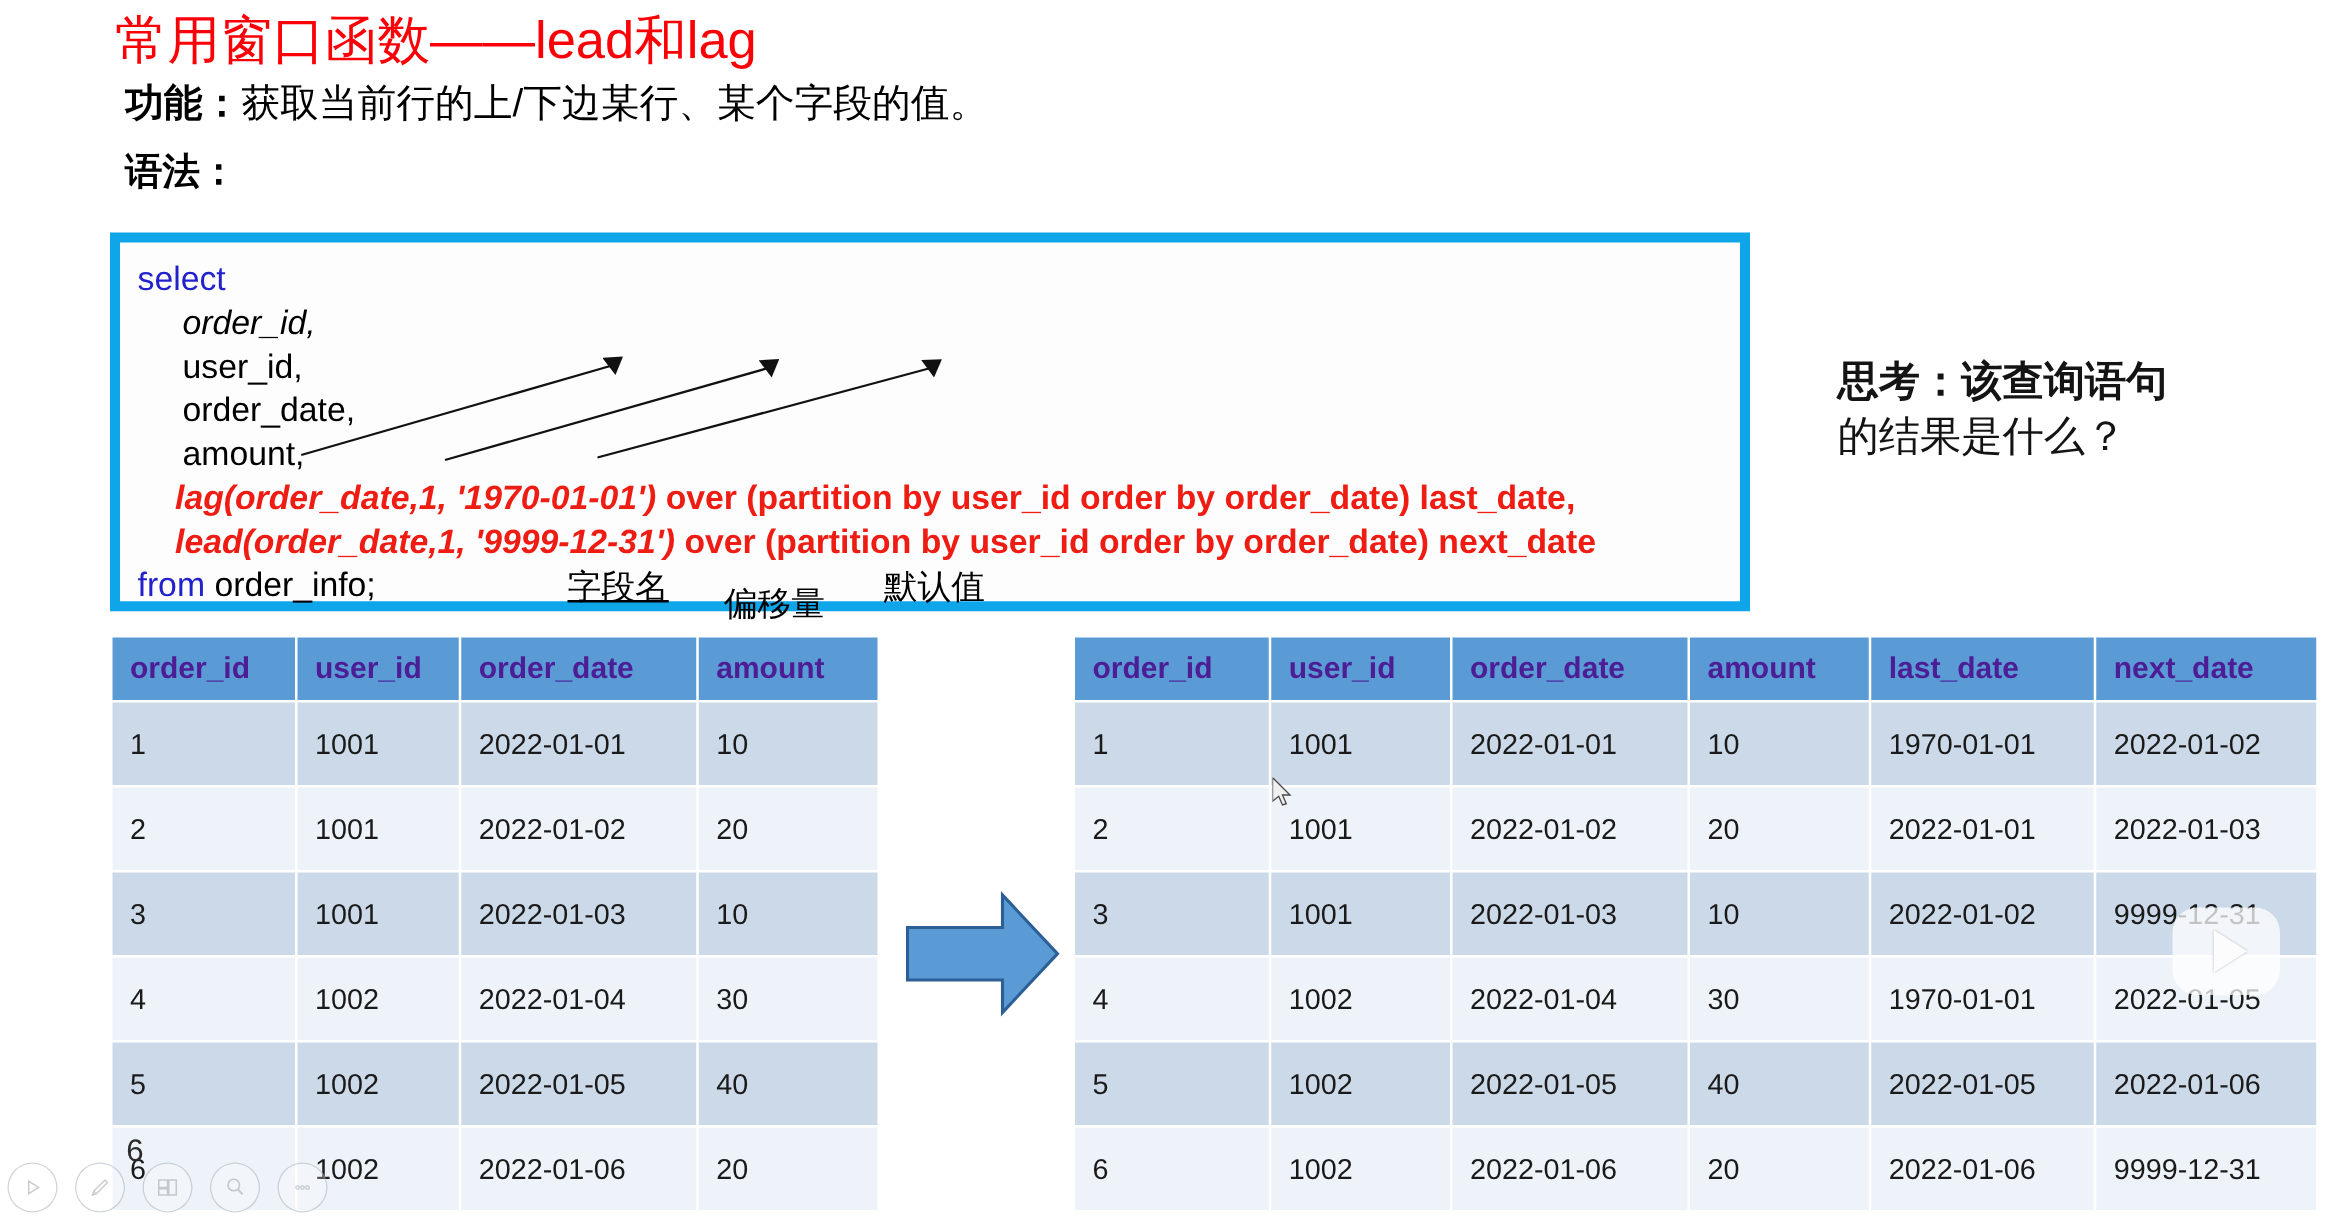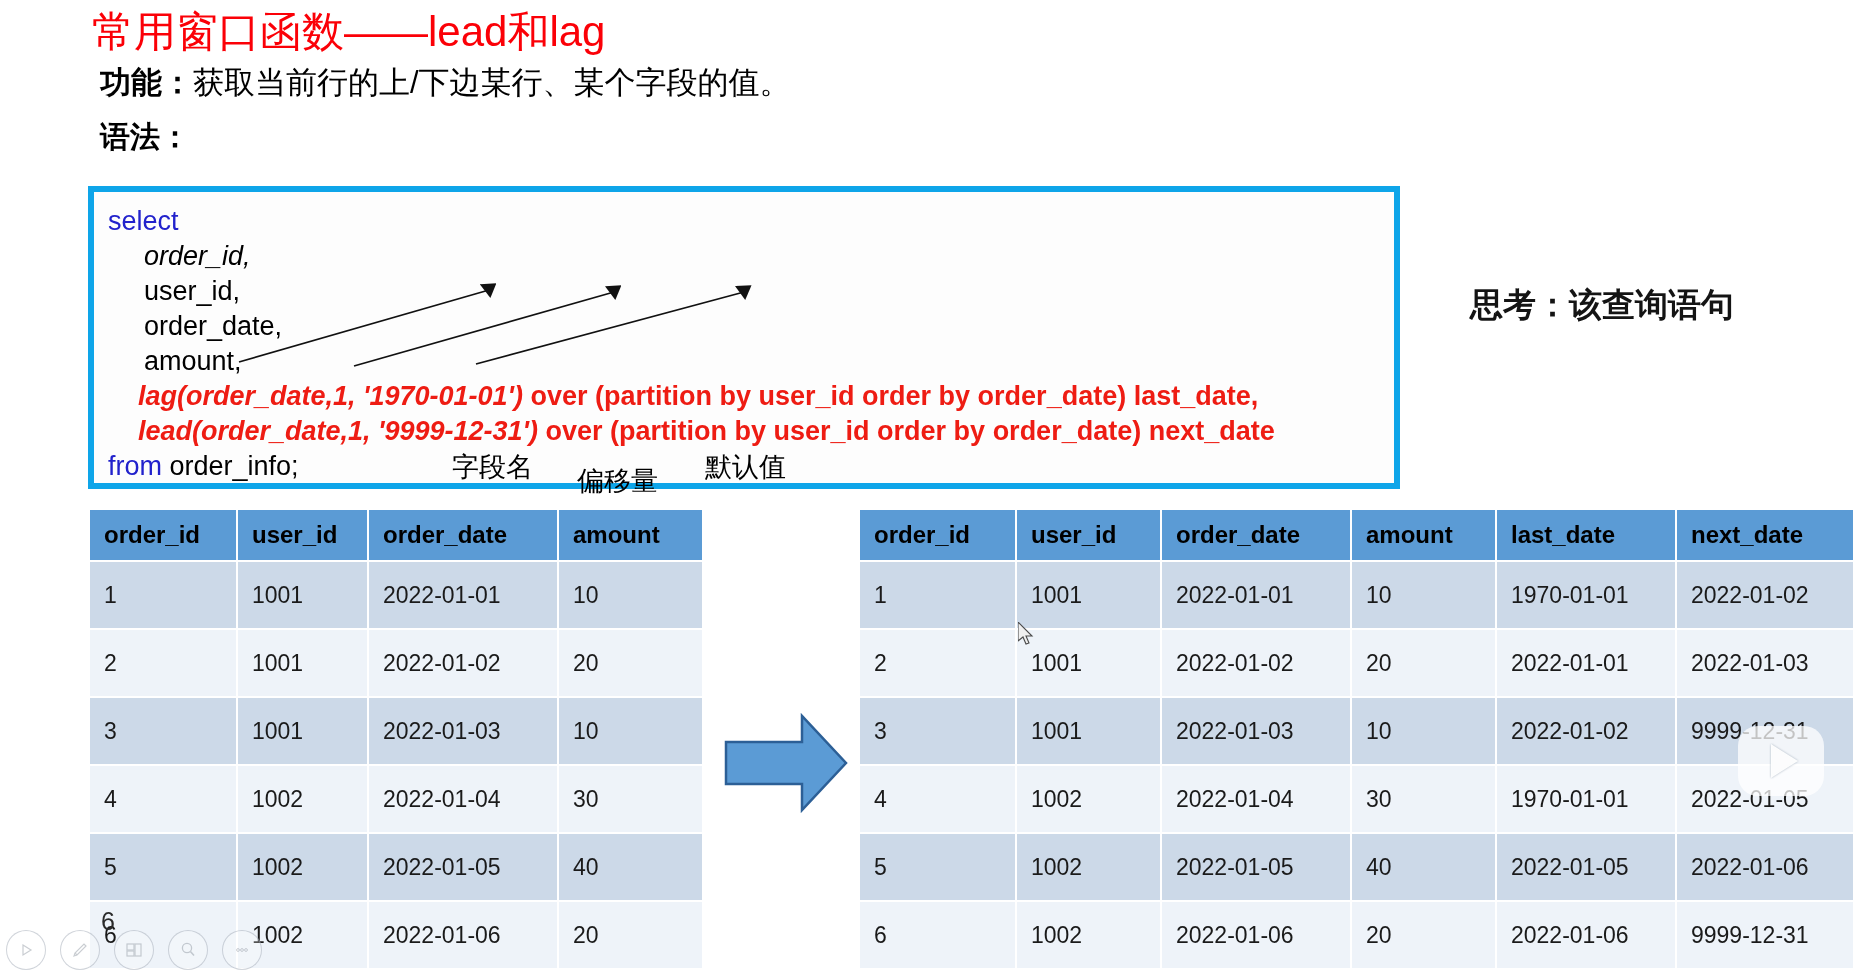--- a/index.html
+++ b/index.html
@@ -49,21 +49,21 @@
   }
 
   
   #sql-box {
     position: absolute;
     left: 88px;
     top: 186px;
     width: 1312px;
     height: 303px;
     background: #fdfdfd;
-    border: 6px solid #0ea5e9;
+    border: 8px solid #0ea5e9;
     box-sizing: border-box;
   }
   #sql-code {
     position: absolute;
     left: 14px;
     top: 12px;
     font-size: 27px;
     line-height: 35px;
     white-space: pre;
   }
@@ -76,21 +76,21 @@
   }
   .sql-red .plain { font-style: normal; }
 
   
   .anno-label {
     position: absolute;
     font-size: 27px;
     white-space: nowrap;
     color: #000;
   }
-  #anno-field    { left: 358px; top: 257px; }
+  #anno-field    { left: 358px; top: 257px; text-decoration: underline; }
   #anno-offset   { left: 483px; top: 271px; }
   #anno-default  { left: 611px; top: 257px; }
   #anno-arrows {
     position: absolute;
     left: 0; top: 0;
     width: 1312px; height: 303px;
     pointer-events: none;
   }
 
   
@@ -109,21 +109,21 @@
 
   
   .data-table {
     position: absolute;
     border-collapse: collapse;
     table-layout: fixed;
     font-size: 23px;
   }
   .data-table th {
     background: #5b9bd5;
-    color: #000000;
+    color: #4c1d95;
     font-weight: bold;
     text-align: left;
     padding: 11px 0 11px 14px;
     border: 2px solid #ffffff;
     font-size: 24px;
     white-space: nowrap;
   }
   .data-table td {
     padding: 14px 0 14px 14px;
     border: 2px solid #ffffff;
@@ -241,20 +241,21 @@
       </marker>
     </defs>
     <line x1="145" y1="170" x2="395" y2="98" stroke="#111" stroke-width="1.8" marker-end="url(#ah)"></line>
     <line x1="260" y1="174" x2="520" y2="100" stroke="#111" stroke-width="1.8" marker-end="url(#ah)"></line>
     <line x1="382" y1="172" x2="650" y2="100" stroke="#111" stroke-width="1.8" marker-end="url(#ah)"></line>
   </svg>
 </div>
 
 <div id="thinking-note">
   <span>思考：</span><span>该查询语句</span><br>
+  <span class="q">的结果是什么？</span>
 </div>
 
 <table class="data-table" id="left-table">
   <colgroup>
       <col class="c0">
       <col class="c1">
       <col class="c2">
       <col class="c3">
     </colgroup>
   <thead>

